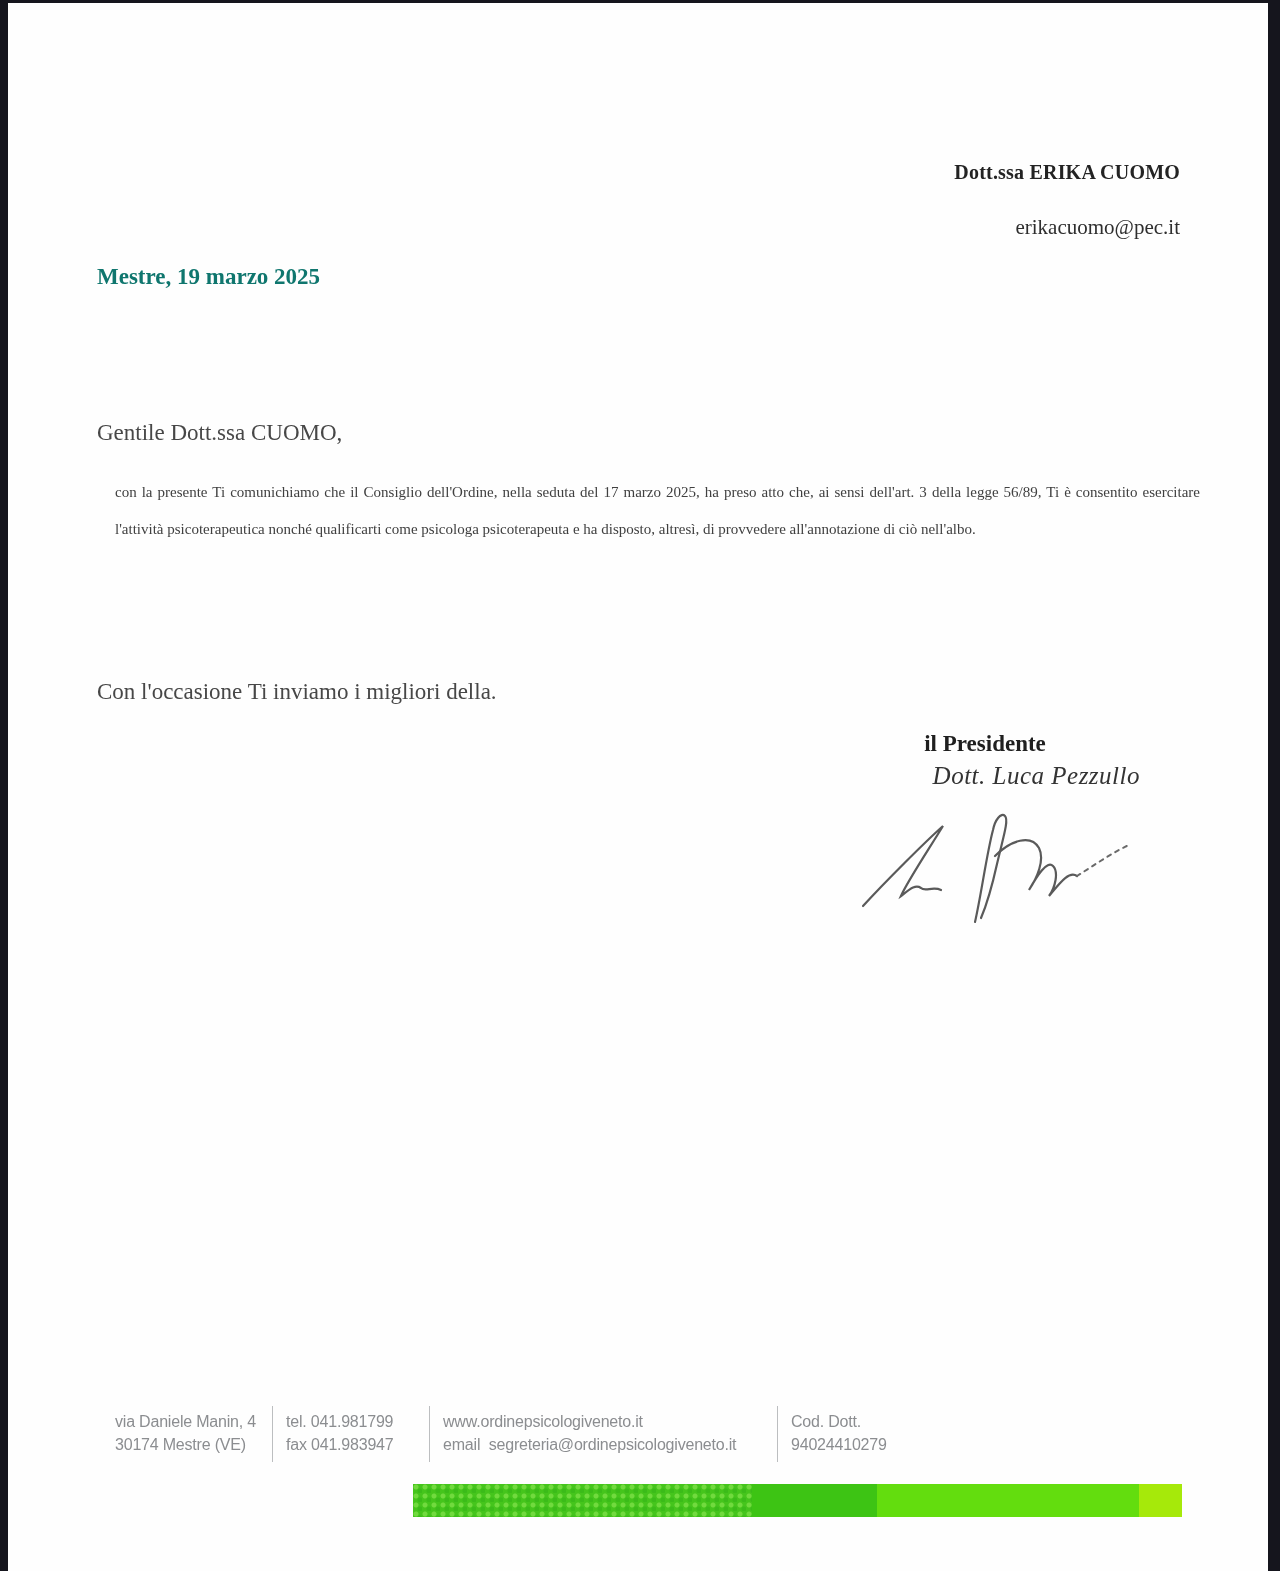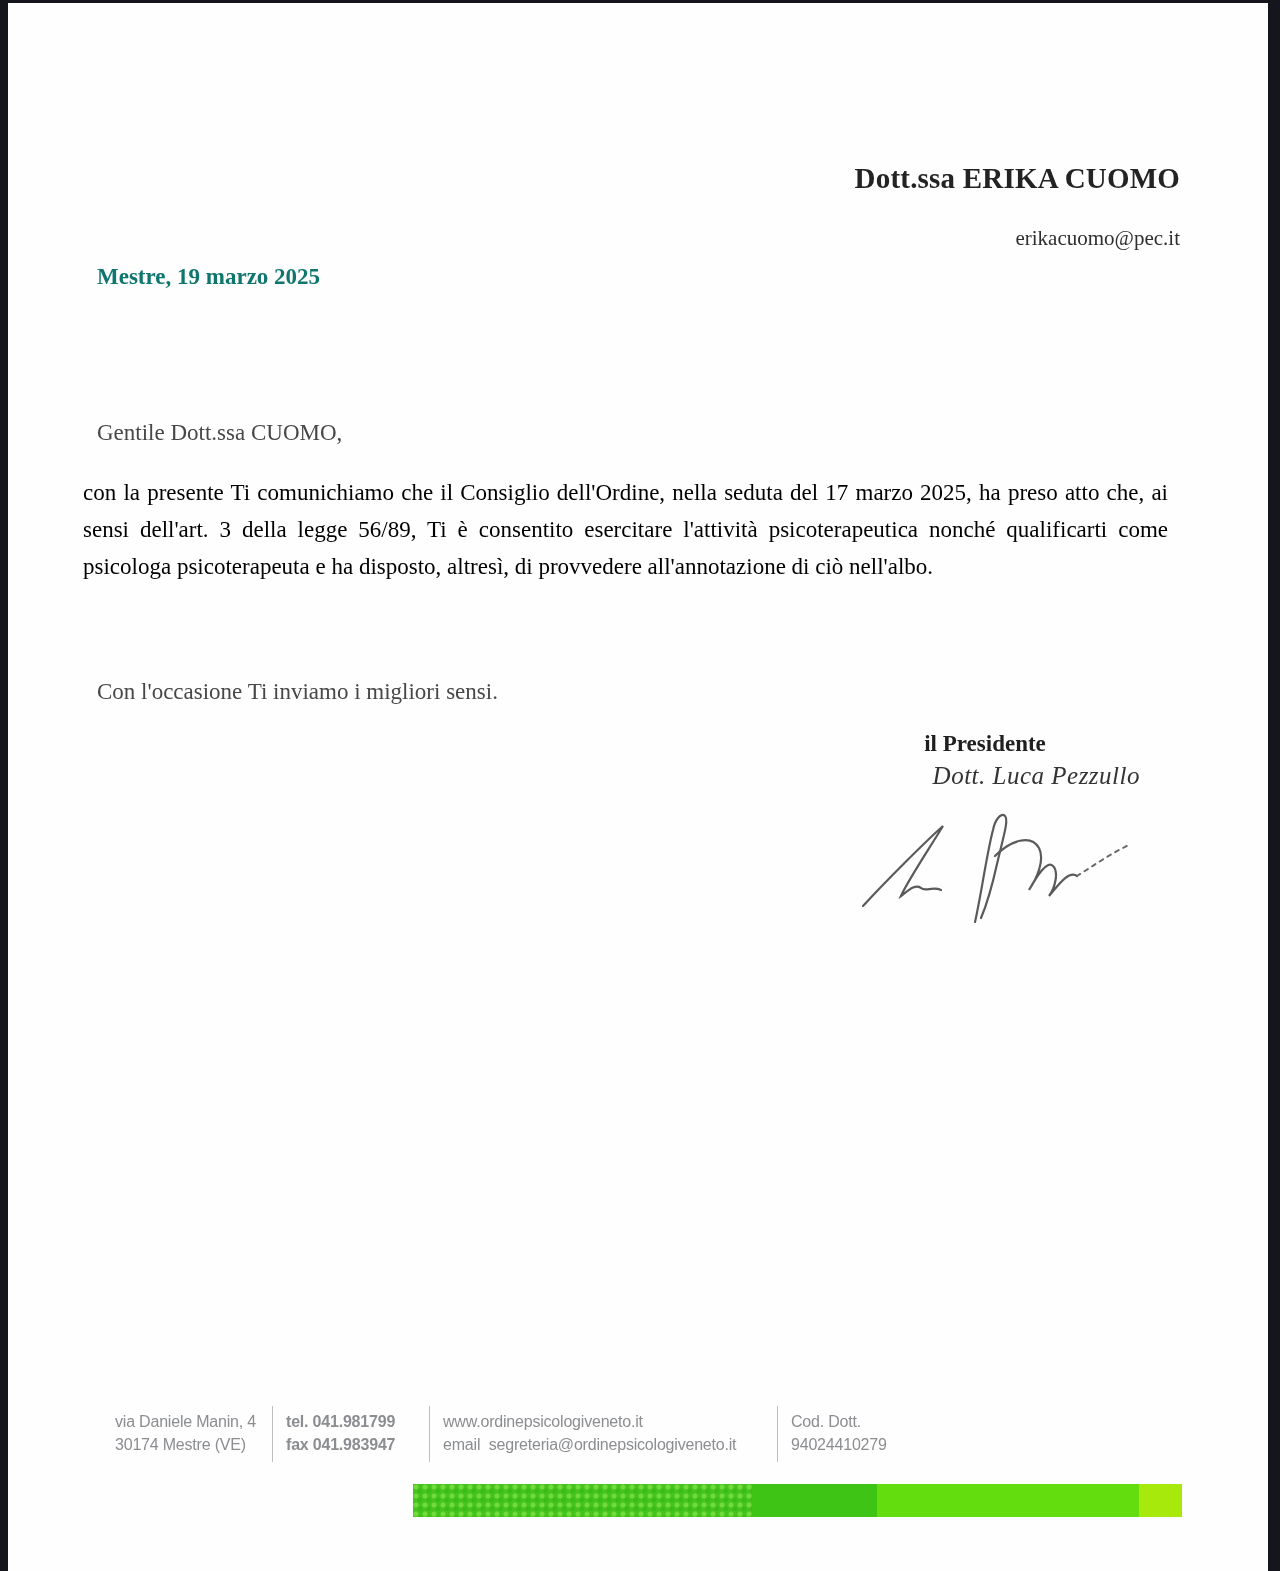--- a/index.html
+++ b/index.html
@@ -13,35 +13,35 @@
   }
   
   .frame-left{position:absolute;left:0;top:0;width:8px;height:100%;background:#15151d;}
   .frame-right{position:absolute;right:0;top:0;width:12px;height:100%;background:#15151d;}
   .frame-top{position:absolute;left:0;top:0;width:100%;height:3px;background:#15151d;}
 
   .recipient{
     position:absolute;top:160px;right:100px;
     text-align:right;line-height:1.28;
   }
-  .recipient .name{font-weight:bold;font-size:29px;color:#232323;letter-spacing:.2px;}
+  .recipient .name{font-weight:bold;font-size:20px;color:#232323;letter-spacing:.2px;}
   .recipient .email{font-size:21px;color:#2e2e2e;margin-top:28px;}
 
   .dateline{
     position:absolute;left:97px;top:264px;
     font-weight:bold;font-size:23px;color:#0f766e;
   }
   .salutation{
     position:absolute;left:97px;top:373px;
     font-size:23px;color:#474747;margin-top:47px;
   }
   .body-par{
-    position:absolute;left:83px;top:474px;width:1085px;
-    font-size:23px;line-height:37px;
-    text-align:justify;color:#000000;
+    position:absolute;left:115px;top:474px;width:1085px;
+    font-size:15px;line-height:37px;
+    text-align:justify;color:#404040;
   }
   .closing-par{
     position:absolute;left:97px;top:679px;width:1085px;
     font-size:23px;color:#474747;
   }
   .sig-block{
     position:absolute;left:830px;top:731px;width:310px;
     text-align:center;
   }
   .sig-title{font-weight:bold;font-size:23px;color:#1f1f1f;font-family:Liberation Serif, serif;}
@@ -51,21 +51,21 @@
   .footer{
     position:absolute;left:115px;top:1406px;
     display:flex;align-items:stretch;
     font-family:"Liberation Sans","DejaVu Sans",sans-serif;
     font-size:16px;line-height:23px;color:#8b8d90;
     letter-spacing:-0.2px;
   }
   .fcol{padding:4px 0 6px 0;}
   .fcol + .fcol{border-left:1px solid #bcbec0;padding-left:13px;}
   .fcol-address{width:157px;}
-  .fcol-phone{width:143px;font-weight:bold;}
+  .fcol-phone{width:143px;}
   .fcol-web{width:334px;}
   .fline{white-space:pre;}
 
   .green-bar{
     position:absolute;left:413px;top:1484px;width:769px;height:33px;
     display:flex;
   }
   .seg{height:100%;}
   .seg1{width:339px;
     background-image:
@@ -89,21 +89,21 @@
     <div class="name">Dott.ssa ERIKA CUOMO</div>
     <div class="email">erikacuomo@pec.it</div>
   </div>
 
   <div class="dateline">Mestre, 19 marzo 2025</div>
 
   <div class="salutation">Gentile Dott.ssa CUOMO,</div>
 
   <div class="body-par">con la presente Ti comunichiamo che il Consiglio dell'Ordine, nella seduta del 17 marzo 2025, ha preso atto che, ai sensi dell'art. 3 della legge 56/89, Ti è consentito esercitare l'attività psicoterapeutica nonché qualificarti come psicologa psicoterapeuta e ha disposto, altresì, di provvedere all'annotazione di ciò nell'albo.</div>
 
-  <div class="closing-par">Con l'occasione Ti inviamo i migliori sensi.</div>
+  <div class="closing-par">Con l'occasione Ti inviamo i migliori della.</div>
 
   <div class="sig-block">
     <div class="sig-title">il Presidente</div>
     <div class="sig-name">Dott. Luca Pezzullo</div>
   </div>
 
   <svg class="sig-scribble" viewBox="0 0 285 135" fill="none" xmlns="http://www.w3.org/2000/svg">
     <path d="M8 102 C 30 78, 70 38, 88 22 C 72 48, 52 78, 46 92 C 54 86, 60 80, 66 84 C 70 88, 78 82, 86 86" stroke="#5a5a5a" stroke-width="2.2" stroke-linecap="round"></path>
     <path d="M120 118 C 126 92, 132 48, 138 26 C 140 16, 146 8, 150 12 C 154 16, 148 34, 142 60 C 138 78, 132 100, 126 114" stroke="#5a5a5a" stroke-width="2.2" stroke-linecap="round"></path>
     <path d="M140 52 C 156 36, 176 30, 184 44 C 190 56, 182 74, 174 86 C 182 72, 192 56, 198 62 C 204 68, 200 84, 194 92 C 204 80, 214 66, 222 72" stroke="#5a5a5a" stroke-width="2.2" stroke-linecap="round"></path>

